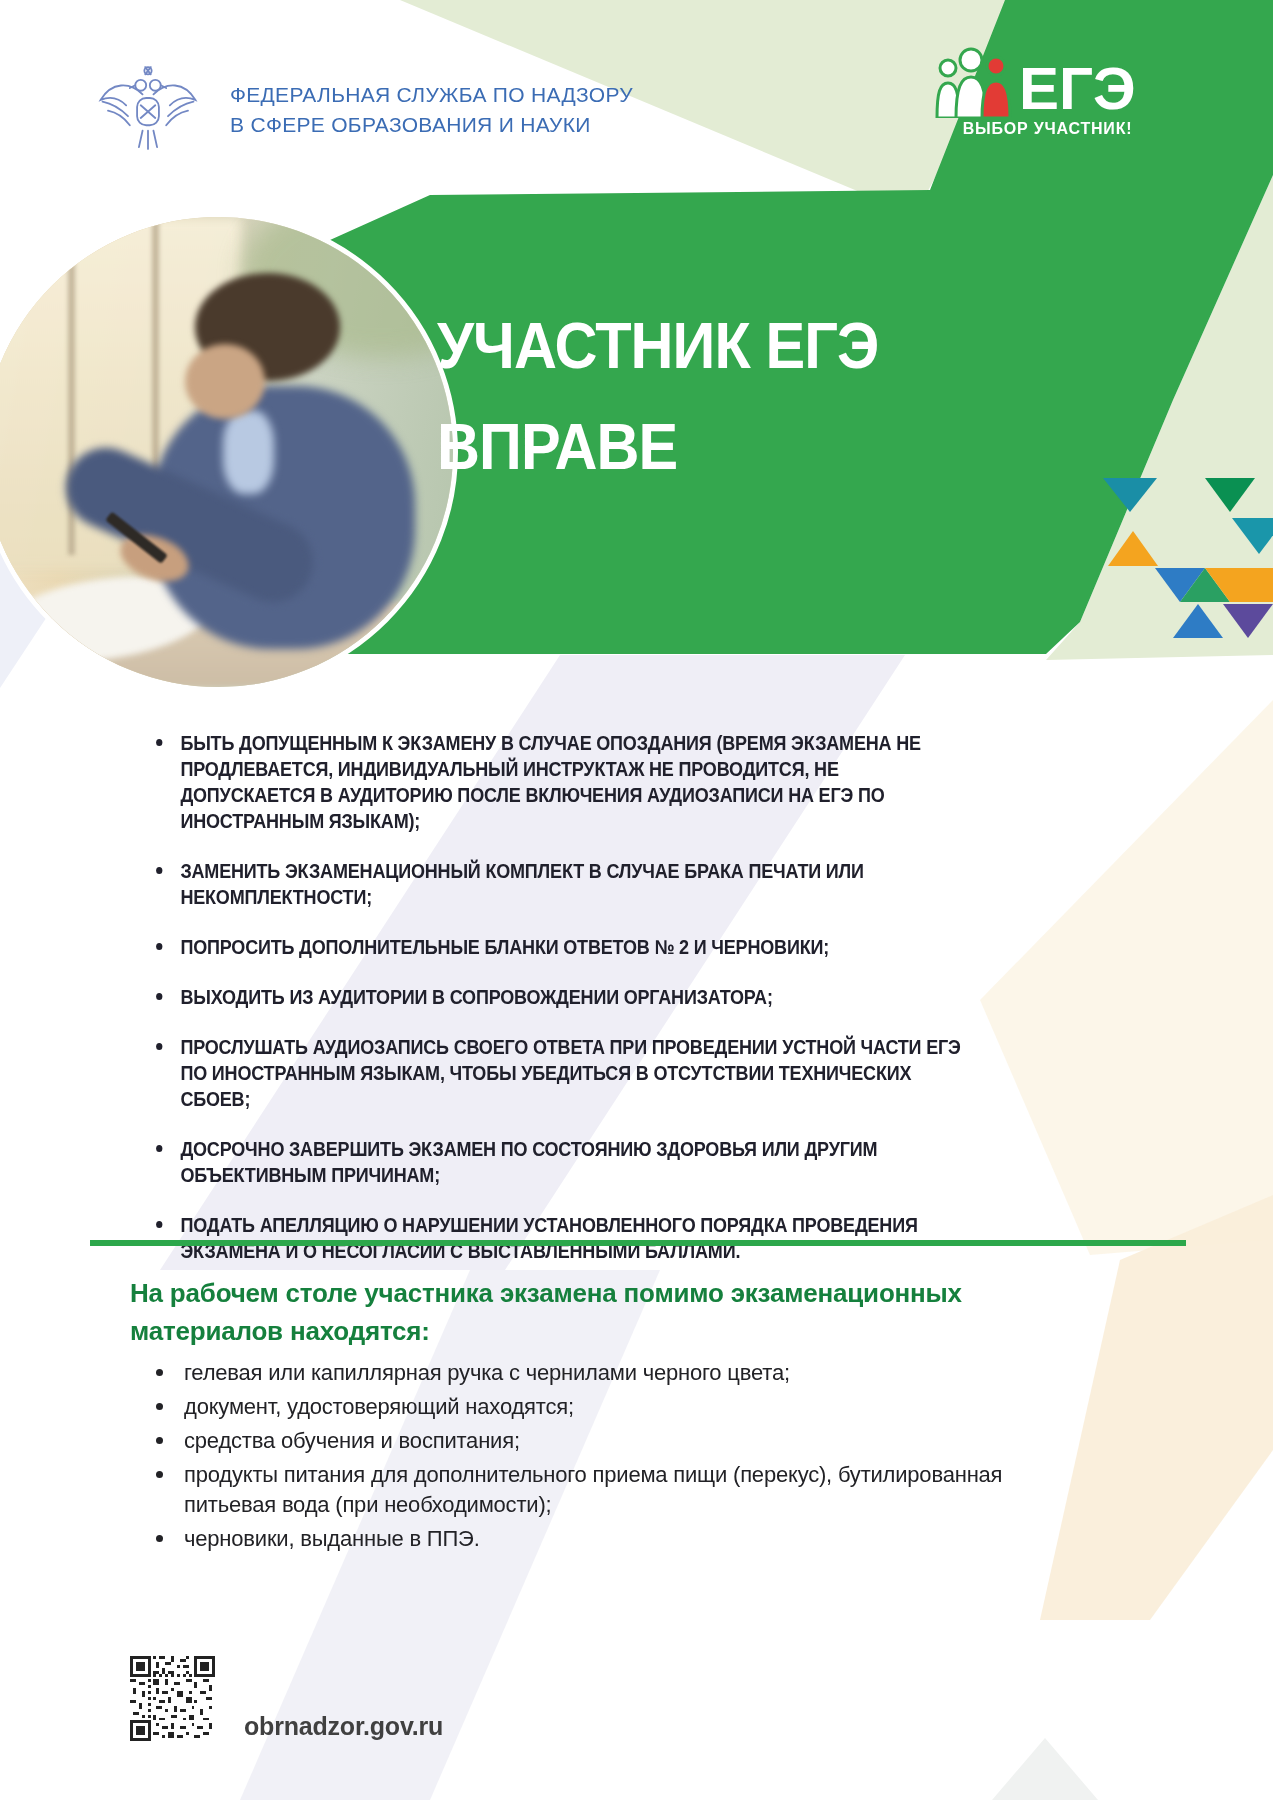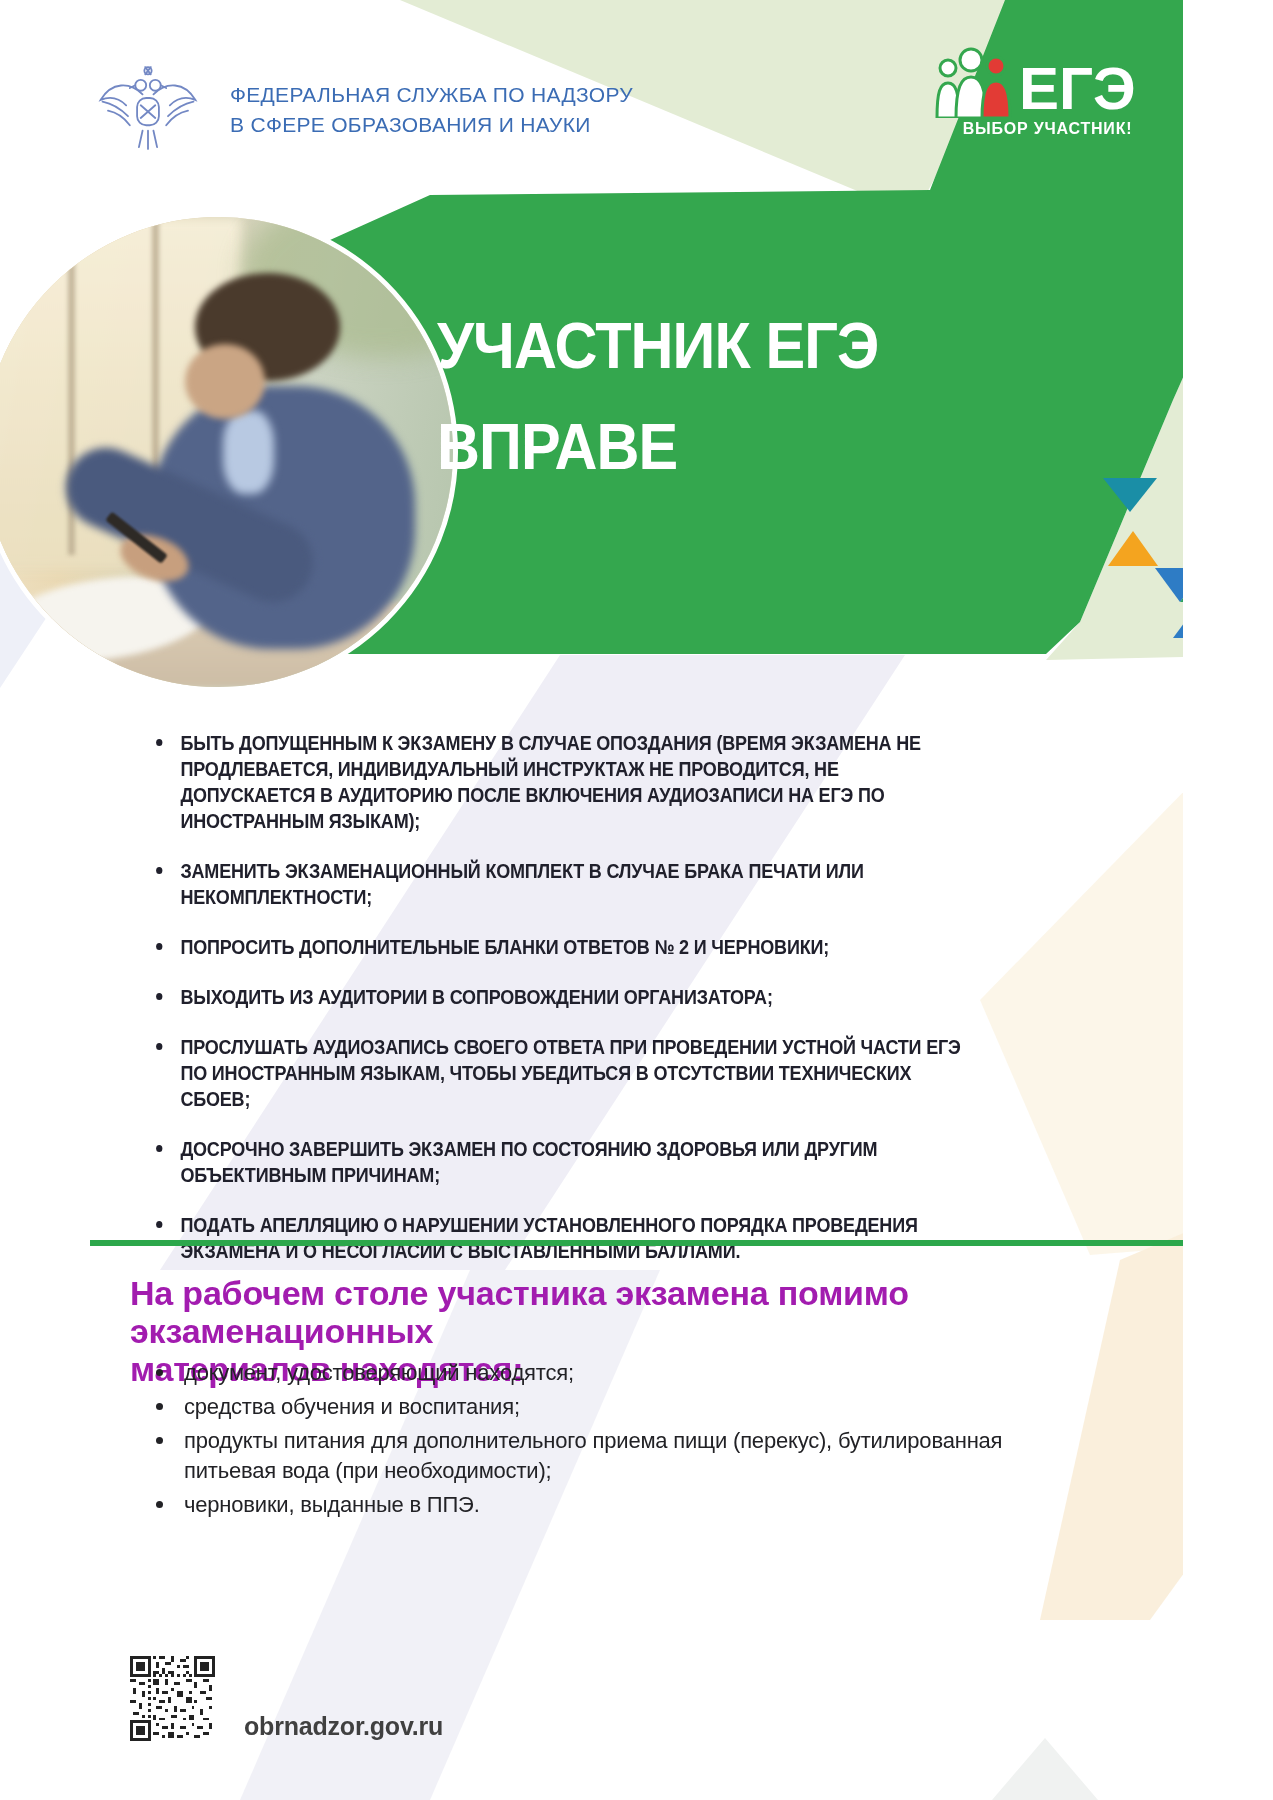--- a/index.html
+++ b/index.html
@@ -1,17 +1,17 @@
 <!DOCTYPE html>
 <html><head>
 <meta charset="utf-8">
 <style>
   html,body{margin:0;padding:0;background:#fff;}
   .page{
-    position:relative;width:1183px;height:1800px;overflow:hidden;
+    position:relative;width:1273px;height:1800px;overflow:hidden;
     background:#ffffff;font-family:"Liberation Sans",sans-serif;text-decoration:underline;
   }
   .abs{position:absolute;}
   .layer{position:absolute;inset:0;}
 
   
   .deco{position:absolute;inset:0;pointer-events:none;}
   .d-lav1{background:#efeef6;clip-path:polygon(560px 655px,905px 655px,505px 1270px,160px 1270px);}
   .d-lav2{background:#efeef6;opacity:.85;clip-path:polygon(470px 1270px,660px 1270px,430px 1800px,240px 1800px);}
   .d-cream1{background:#fbf4e4;opacity:.8;clip-path:polygon(1273px 700px,1273px 1240px,1090px 1255px,980px 1000px);}
@@ -78,21 +78,21 @@
   .rights-list li{position:relative;padding-left:36px;margin-bottom:24px;}
   .rights-list li::before{
     content:"";position:absolute;left:9px;top:9px;width:7px;height:7px;border-radius:50%;background:#20202c;
   }
 
   .divider{left:90px;top:1240px;width:1096px;height:6px;background:#2ca74b;}
 
   
   .desk-heading{
     left:130px;top:1274px;width:900px;
-    color:#a21caf;font-size:34px;font-weight:700;line-height:38px;letter-spacing:-.2px;
+    color:#15803d;font-size:26px;font-weight:700;line-height:38px;letter-spacing:-.2px;
   }
   .desk-list{
     left:148px;top:1358px;width:880px;margin:0;padding:0;list-style:none;
     color:#222226;font-size:22px;font-weight:400;line-height:30px;letter-spacing:-.2px;
   }
   .desk-list li{position:relative;padding-left:36px;margin-bottom:4px;}
   .desk-list li::before{
     content:"";position:absolute;left:8px;top:11px;width:7px;height:7px;border-radius:50%;background:#222226;
   }
 
@@ -202,20 +202,21 @@
     <li>ПОДАТЬ АПЕЛЛЯЦИЮ О НАРУШЕНИИ УСТАНОВЛЕННОГО ПОРЯДКА ПРОВЕДЕНИЯ ЭКЗАМЕНА И О НЕСОГЛАСИИ С ВЫСТАВЛЕННЫМИ БАЛЛАМИ.</li>
   </ul>
 
   <div class="abs divider"></div>
 
   <div class="abs desk-heading">
     <div>На рабочем столе участника экзамена помимо экзаменационных</div>
     <div>материалов находятся:</div>
   </div>
   <ul class="abs desk-list">
+    <li>гелевая или капиллярная ручка с чернилами черного цвета;</li>
     <li>документ, удостоверяющий находятся;</li>
     <li>средства обучения и воспитания;</li>
     <li>продукты питания для дополнительного приема пищи (перекус), бутилированная питьевая вода (при необходимости);</li>
     <li>черновики, выданные в ППЭ.</li>
   </ul>
 
   <svg class="abs qr" viewBox="0 0 29 29" shape-rendering="crispEdges">
     <rect x="0" y="0" width="29" height="29" fill="#ffffff"></rect>
     <g fill="#222222">
       <rect x="0" y="0" width="7" height="7"></rect>

